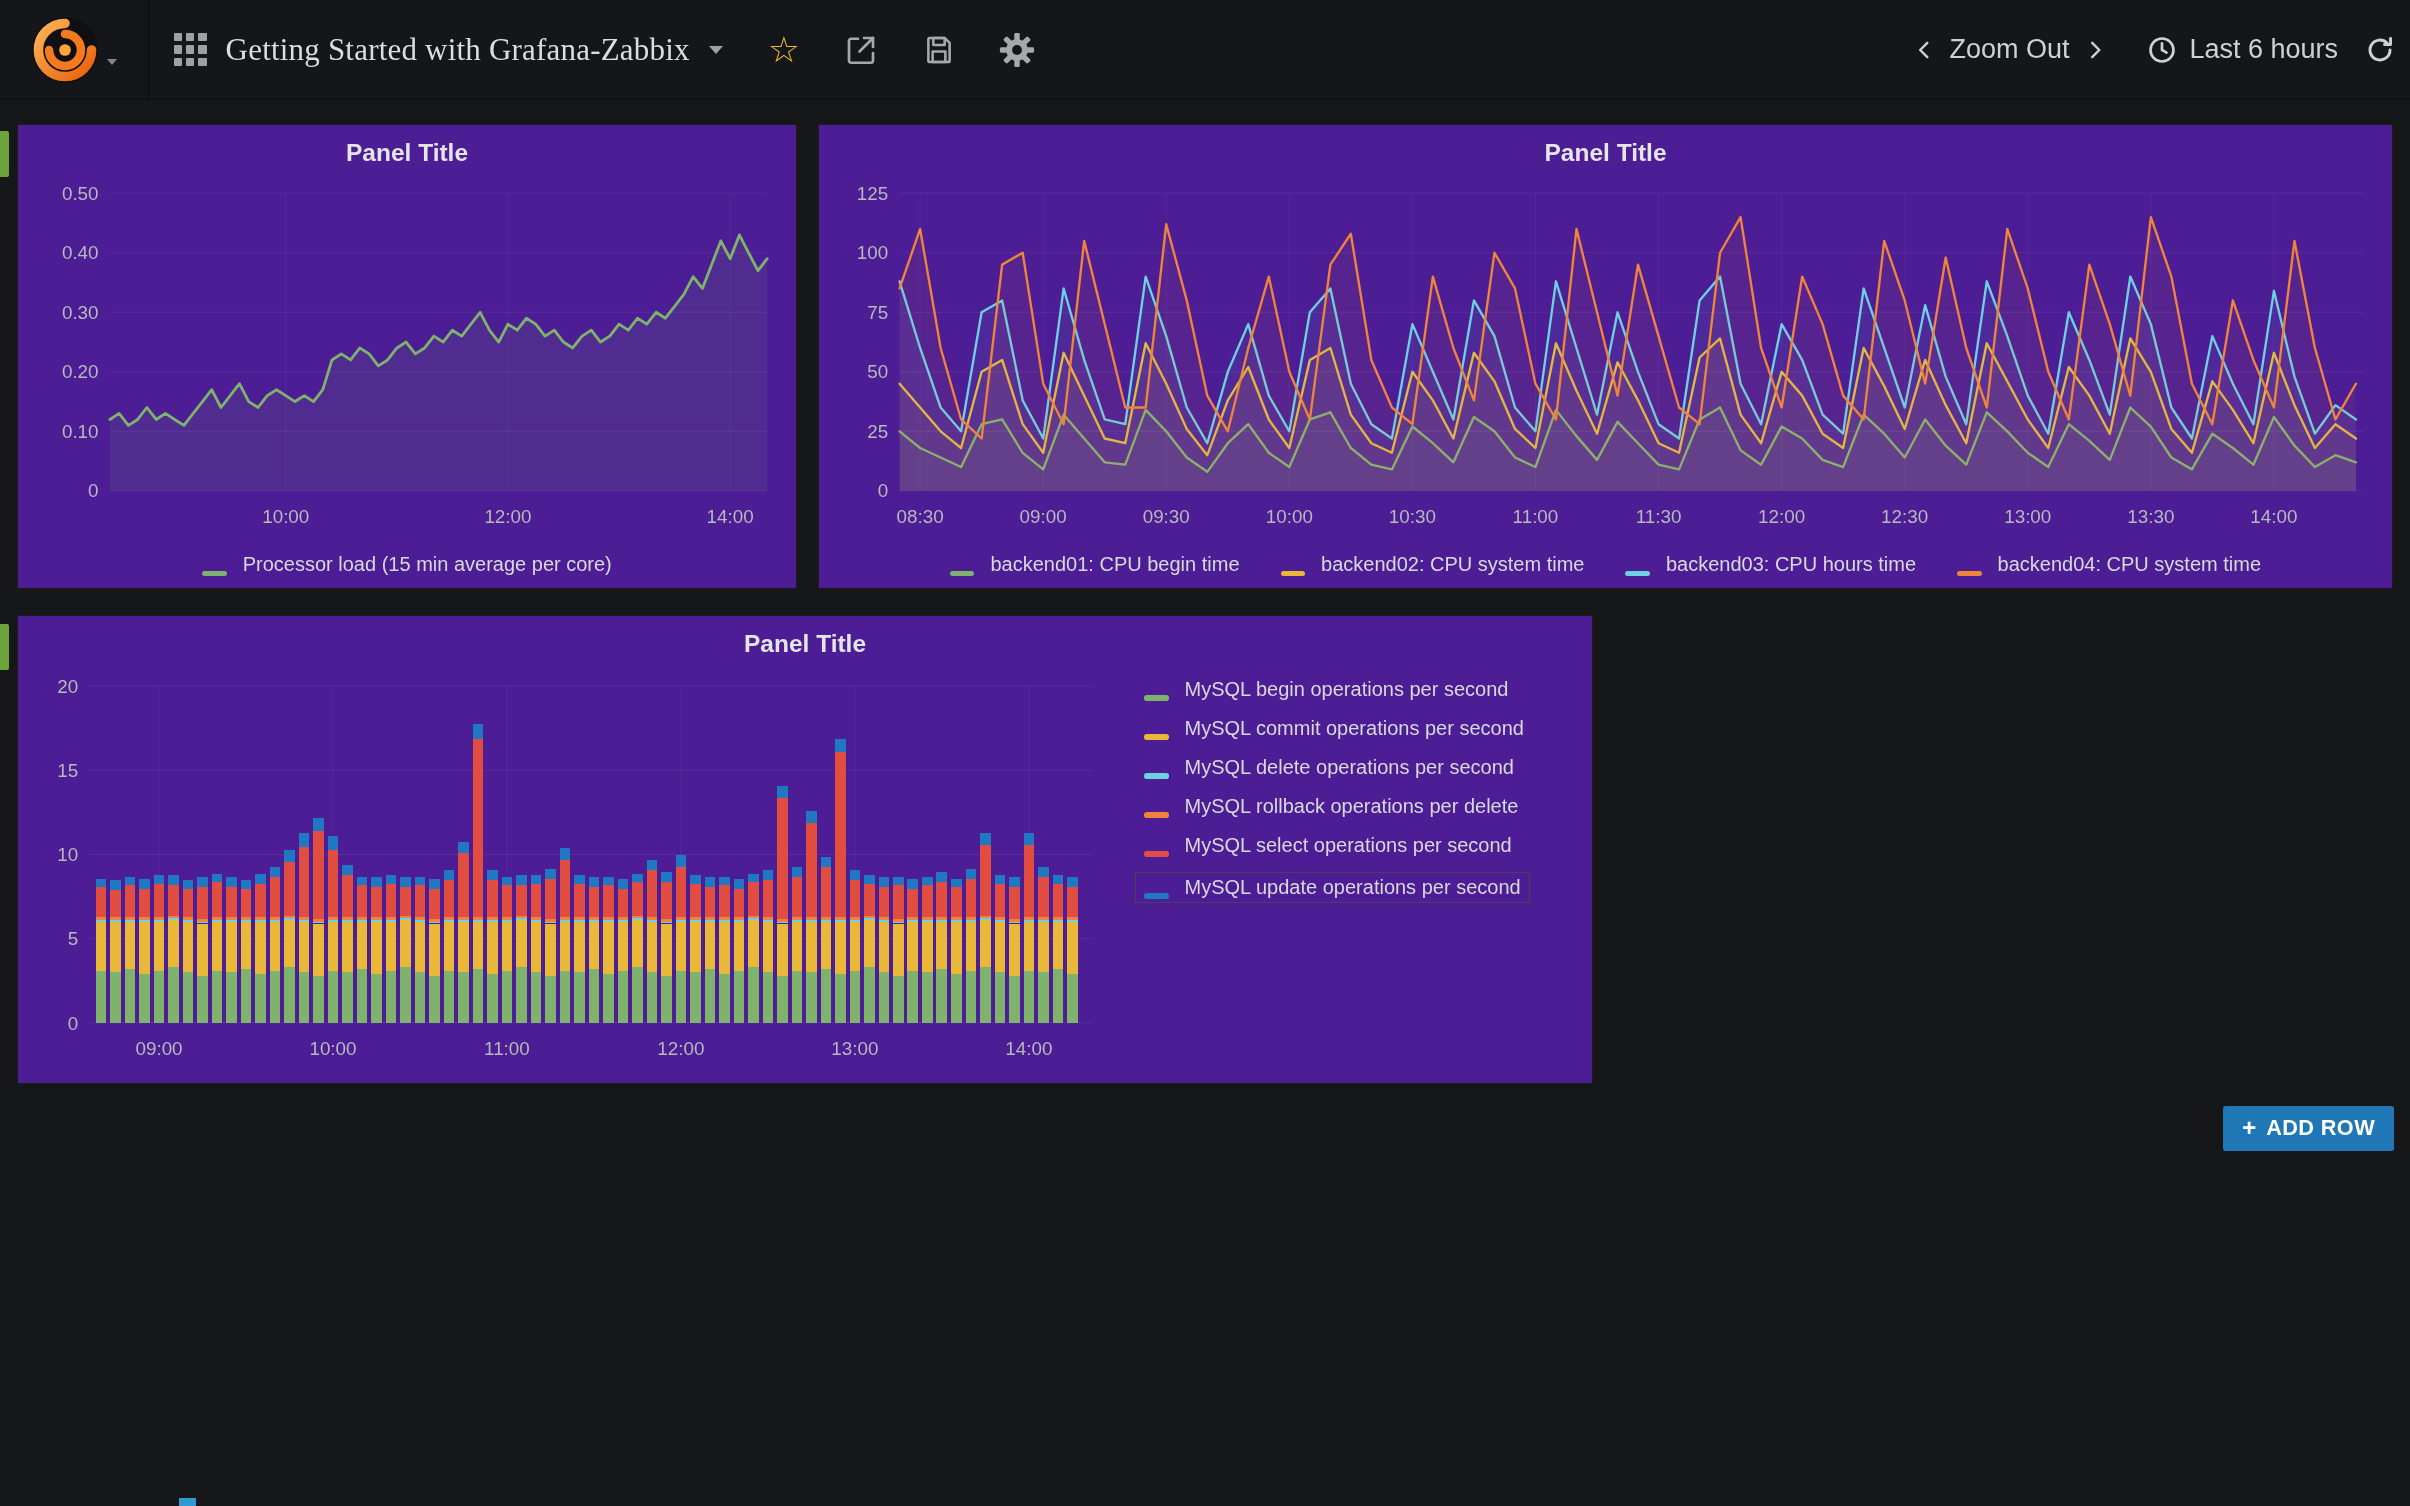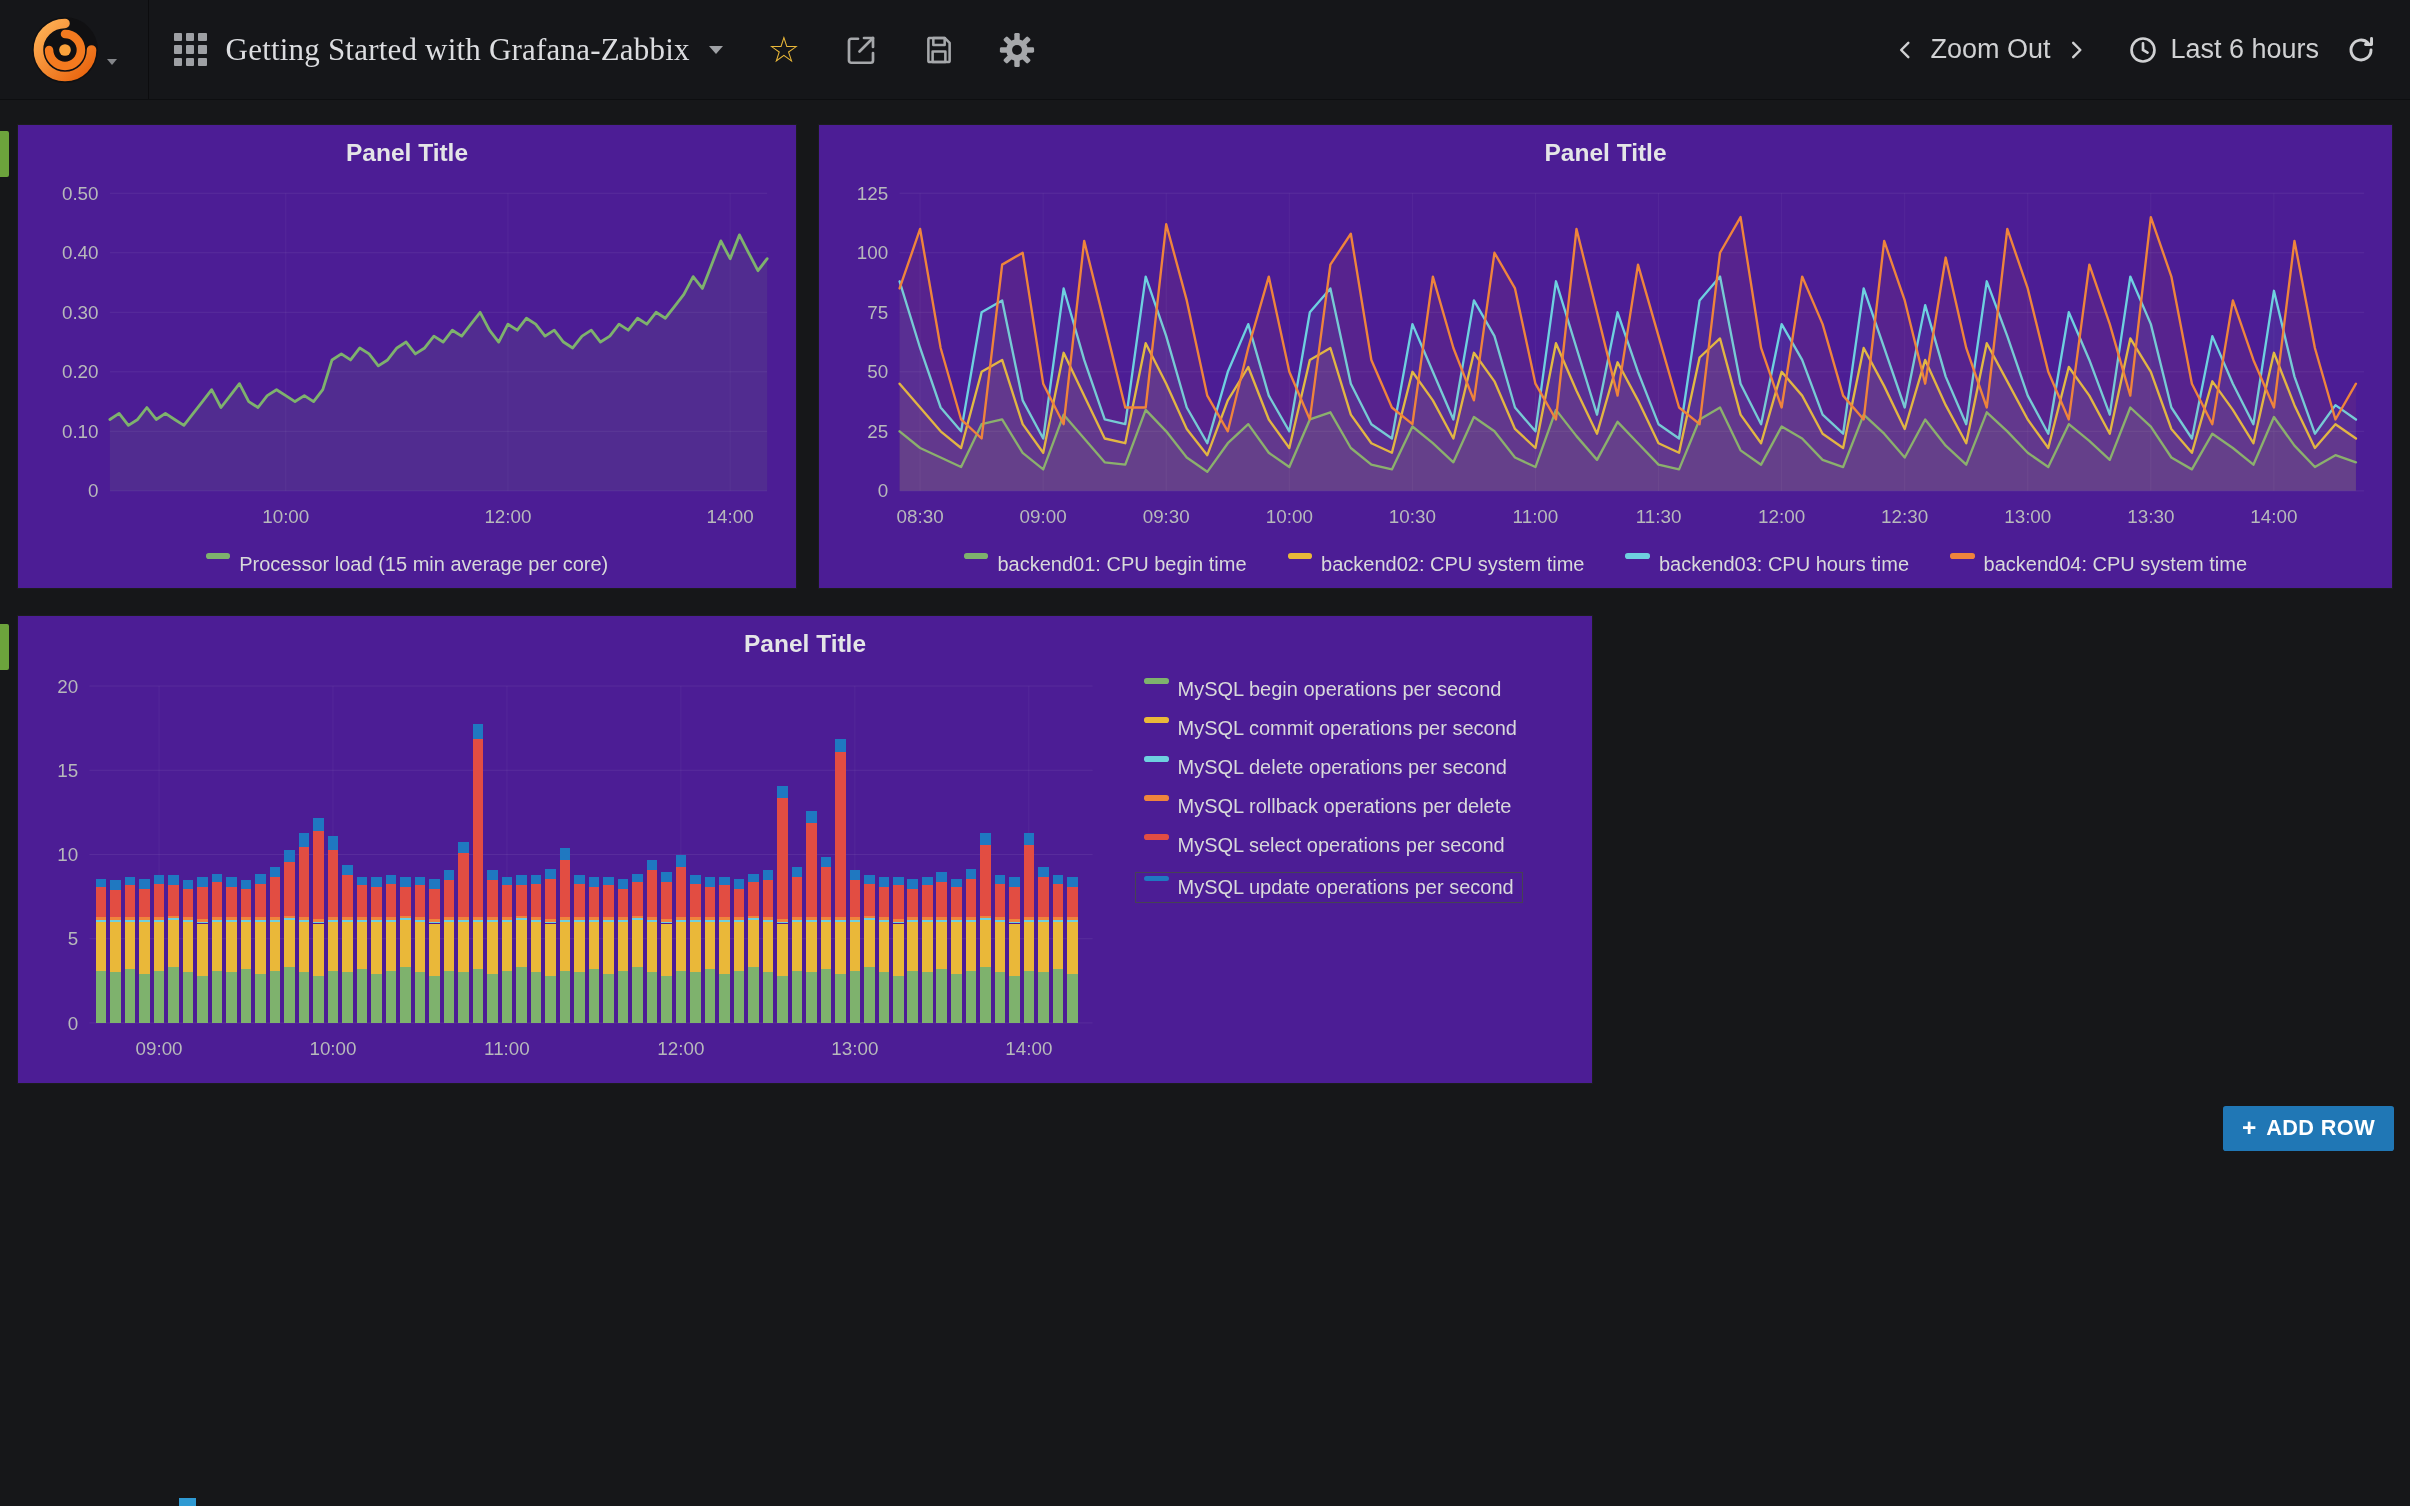--- a/index.html
+++ b/index.html
@@ -42,21 +42,21 @@
     margin-left:24.5px; cursor:pointer;
   }
   .grid-icon {
     display:grid; grid-template-columns:repeat(3,8.5px); grid-auto-rows:8.5px; gap:3.8px;
   }
   .grid-icon i { background:#9ea0a4; border-radius:0.9px; }
   .dash-title { font-size:31px; color:#dcdde0; letter-spacing:0.2px;font-family:Liberation Serif, serif; }
   .nav-icons { display:flex; align-items:center; gap:43px; margin-left:45px; }
   .nav-icon-btn { cursor:pointer; display:flex; align-items:center; }
   .star-glyph { font-size:36px; line-height:1; font-family:"DejaVu Sans",sans-serif; }
-  .nav-right { margin-left:auto; display:flex; align-items:center; padding-right:34px; gap:26px; }
+  .nav-right { margin-left:auto; display:flex; align-items:center; padding-right:15px; gap:26px; }
   .zoom-group { display:flex; align-items:center; gap:13px; }
   .nav-text { font-size:27px; color:#d0d1d3; cursor:pointer; }
   .time-picker { display:flex; align-items:center; gap:11.3px; cursor:pointer; margin-left:13px; }
 
   
   .dashboard { position:absolute; top:100px; left:0; width:2411px; height:1407px; }
   .panel {
     position:absolute; background:#4c1d95; border:0.9px solid #1b1c1e;
   }
   #panel1 { left:17px;  top:23.5px;  width:780px;  height:465px; }
@@ -79,21 +79,21 @@
   .legend-bottom {
     position:absolute; left:0; right:0; bottom:11.3px;
     display:flex; justify-content:center; gap:41px;
     font-size:20px; color:#d8d9da;
   }
   .legend-col {
     position:absolute; left:1126px; top:62px; right:22.6px;
     display:flex; flex-direction:column;
     font-size:20px; color:#d8d9da;
   }
-  .legend-item { display:inline-flex; align-items:flex-start; gap:9px; cursor:pointer; white-space:nowrap; }
+  .legend-item { display:inline-flex; align-items:flex-end; gap:16px; cursor:pointer; white-space:nowrap; }
   .legend-col .legend-item { margin-bottom:16px; }
   .legend-item.focused { box-shadow:0 0 0 0.9px #46484c; padding:2.8px 8.5px; margin-left:-8.5px; margin-right:auto; }
   .dash { width:24.5px; height:5.6px; border-radius:2.8px; flex:0 0 auto; }
 
   .row-handle {
     position:absolute; left:0; width:9.4px; height:46px;
     background:#6ca33c; border-radius:0 1.9px 1.9px 0; cursor:pointer;
   }
   #row-handle-1 { top:31px; }
   #row-handle-2 { top:524px; }

